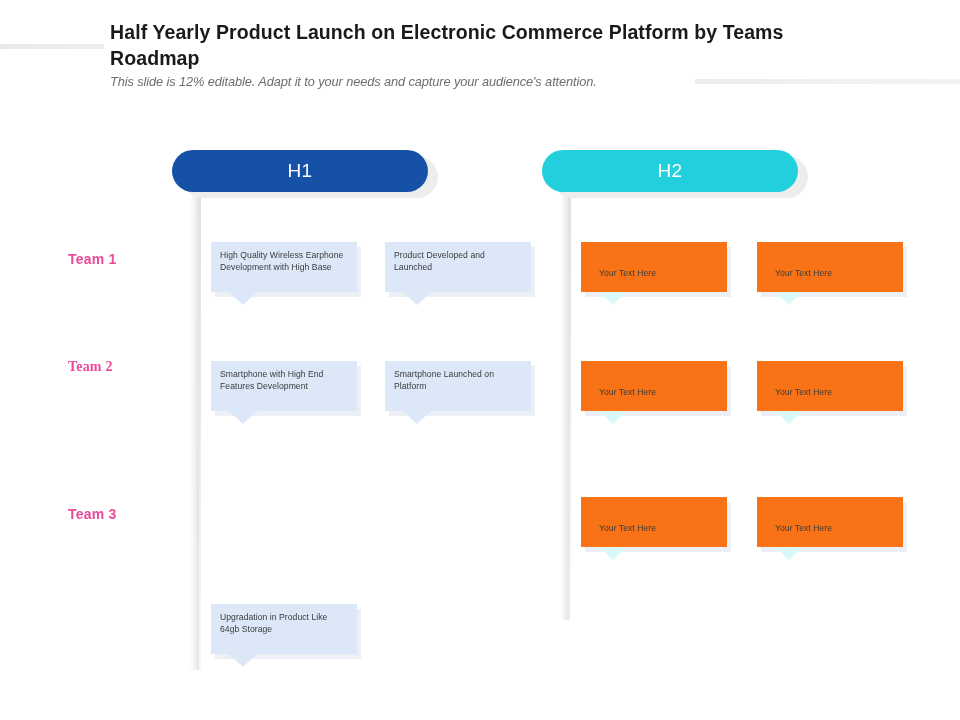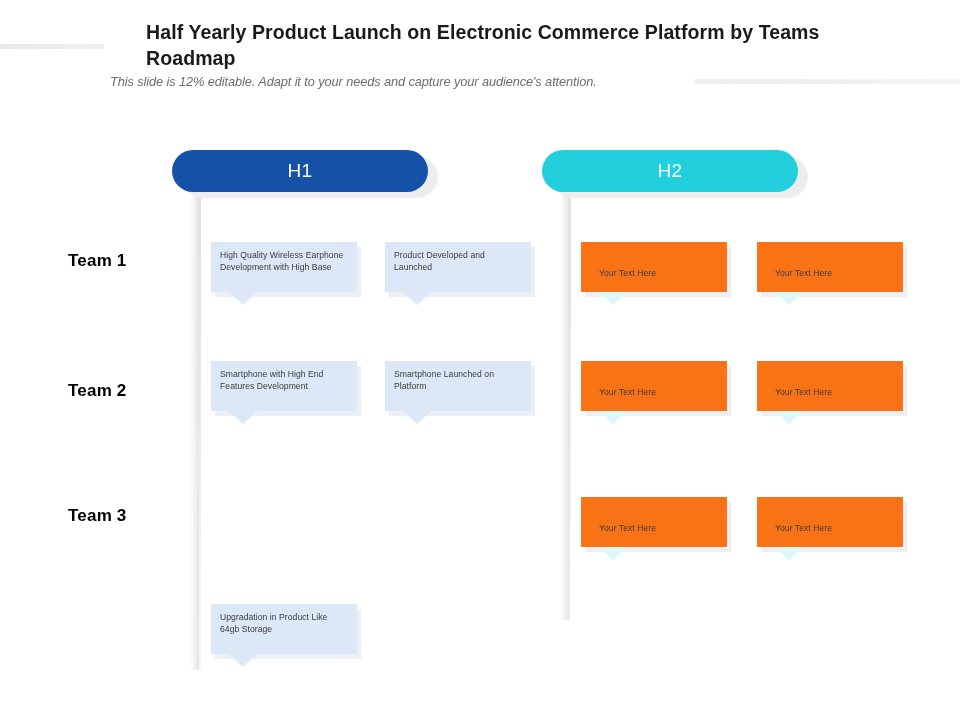--- a/index.html
+++ b/index.html
@@ -43,21 +43,20 @@
   #page-title {
     position: absolute;
     left: 110px;
     top: 19px;
     width: 700px;
     font-size: 19.5px;
     font-weight: bold;
     line-height: 26px;
     letter-spacing: 0.1px;
     color: #1a1a1a;
-    margin-left: 36px;
   }
   #page-subtitle {
     position: absolute;
     left: 110px;
     top: 74px;
     width: 620px;
     font-size: 12.8px;
     font-style: italic;
     color: #6d6d6d;
     letter-spacing: -0.1px;
@@ -125,27 +124,27 @@
   #phase-h2 { left: 542px; top: 150px; }
   #phase-h2 .phase-pill { background: #22cfdc; }
   #phase-h2 .phase-stem { left: 18px; height: 428px; }
   #phase-h2 .phase-stem-edge { left: 27px; height: 428px; }
 
   
   .team-label {
     position: absolute;
     left: 68px;
     width: 120px;
-    font-size: 17px;
+    font-size: 14px;
     font-weight: bold;
-    color: #000000;
+    color: #ec4899;
     letter-spacing: 0.2px;
   }
   #team-label-0 { top: 251px; }
-  #team-label-1 { top: 381px; }
+  #team-label-1 { top: 359px; font-family: Liberation Serif, serif; }
   #team-label-2 { top: 506px; }
 
   
   .card {
     position: absolute;
     width: 168px;
     height: 50px;
     z-index: 2;
   }
   .card-shadow {

